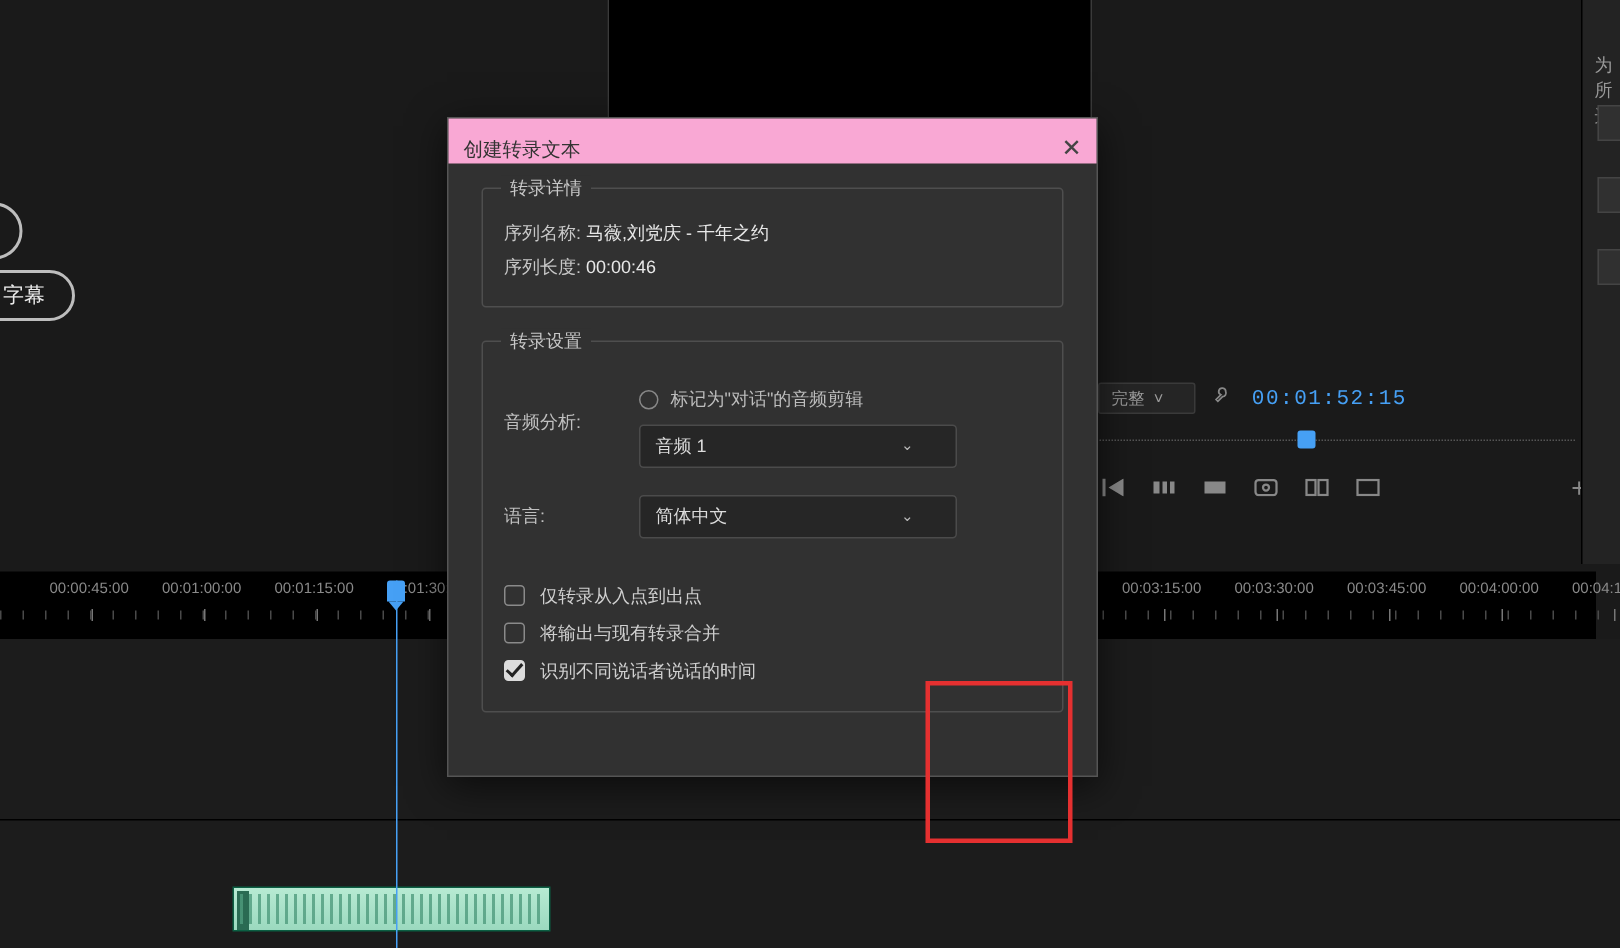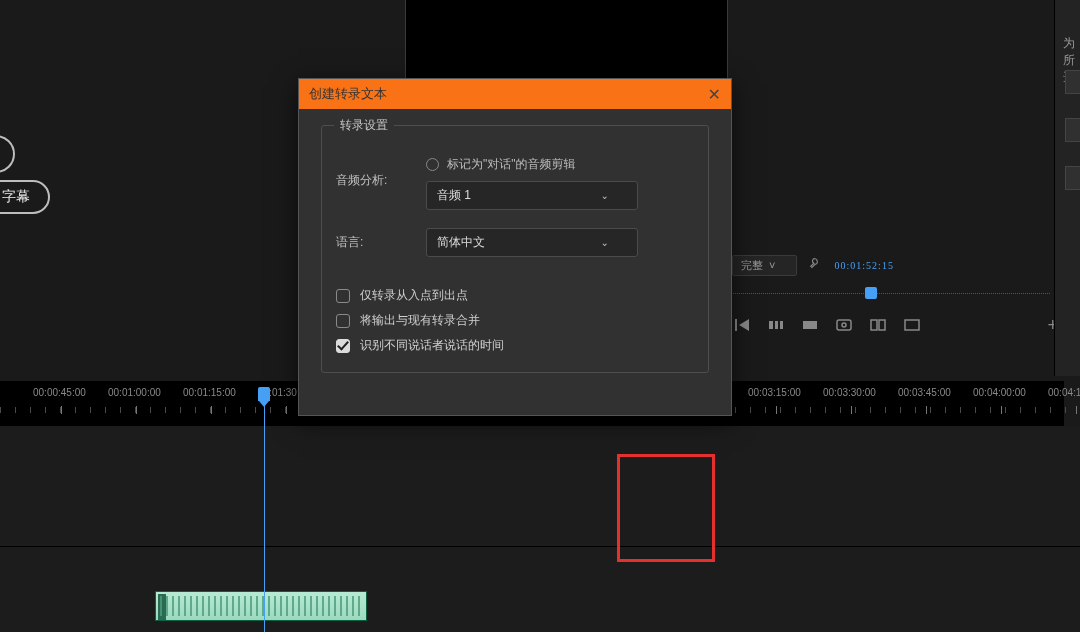--- a/index.html
+++ b/index.html
@@ -3,21 +3,21 @@
 <meta charset="utf-8">
 <style>
   * { box-sizing: border-box; margin: 0; padding: 0; font-family: "Microsoft YaHei", "PingFang SC", Arial, sans-serif; }
   body { width: 1080px; height: 632px; overflow: hidden; background: #1a1a1a; position: relative; color: #bdbdbd; font-size: 12px; }
 
   
   .viewer { position: absolute; left: 405px; top: -70px; width: 323px; height: 320px; background: #000; border: 1px solid #3a3a3a; }
   .viewer-controls { position: absolute; left: 732px; top: 255px; right: 15px; display: flex; align-items: center; gap: 12px; }
   .viewer-select { background:#252525; border:1px solid #3a3a3a; color:#9c9c9c; font-size:11px; padding:2px 20px 2px 8px; border-radius:2px; }
   .wrench-icon { color:#888; }
-  .timecode-readout { color:#46a0f5; font-family: Liberation Serif, serif; font-size:10px; letter-spacing:1px; }
+  .timecode-readout { color:#46a0f5; font-family: Liberation Mono, monospace; font-size:14px; letter-spacing:1px; }
 
   .slider-track { position:absolute; left:730px; top:288px; right:30px; height:12px; }
   .slider-line { position:absolute; left:0; right:0; top:5px; border-top:1px dotted #555; }
   .slider-thumb { position:absolute; top:-1px; width:12px; height:12px; background:#46a0f5; border-radius:2px; left:135px; }
 
   .tool-row { position:absolute; left:730px; top:315px; right:22px; height:20px; display:flex; align-items:center; }
   .tool-icon { width:24px; height:18px; color:#888; display:flex; align-items:center; justify-content:center; margin-right:10px; }
   .tool-plus { margin-left:auto; font-size:18px; color:#888; }
 
   .left-pill { position:absolute; left:-18px; top:180px; border:2px solid #bdbdbd; border-radius:18px; padding:6px 18px; font-size:14px; color:#eaeaea; }
@@ -38,21 +38,21 @@
   .clip-inner { position:absolute; inset:4px; background:repeating-linear-gradient(90deg,#4e9b7d 0 2px, transparent 2px 6px); opacity:.8; }
   .clip-head { position:absolute; left:2px; top:2px; width:8px; height:26px; background:#2a6b53; }
 
   .right-panel { position:absolute; top:0; right:0; width:26px; bottom:256px; background:#232323; border-left:1px solid #000; }
   .right-panel .lbl { color:#9a9a9a; font-size:12px; writing-mode:horizontal-tb; position:absolute; top:35px; left:8px; }
   .right-panel .swatch { position:absolute; left:10px; width:26px; height:24px; background:#303030; border:1px solid #444; }
   .right-panel .s1{top:70px;} .right-panel .s2{top:118px;} .right-panel .s3{top:166px;}
 
   
   .modal { position:absolute; left:298px; top:78px; width:434px; background:#313131; border:1px solid #555; box-shadow:0 6px 24px rgba(0,0,0,.6); }
-  .modal-titlebar { height:30px; background:#f97316; color:#333; display:flex; align-items:center; padding:12px 10px; font-size:13px; }
+  .modal-titlebar { height:30px; background:#f9a8d4; color:#333; display:flex; align-items:flex-end; padding:0 10px; font-size:13px; }
   .modal-close { margin-left:auto; font-size:16px; cursor:pointer; color:#444; }
   .modal-body { padding:16px 22px 20px; color:#c8c8c8; font-size:12px; }
 
   .fieldset { border:1px solid #4e4e4e; border-radius:3px; padding:18px 14px 14px; position:relative; margin-bottom:22px; }
   .fieldset .legend { position:absolute; top:-9px; left:12px; background:#313131; padding:0 6px; font-size:12px; color:#c8c8c8; }
   .kv-line { font-size:12px; color:#c8c8c8; line-height:1.9; }
   .kv-line .kv-label{ color:#c8c8c8; }
   .kv-line .kv-val{ color:#e8e8e8; }
 
   .settings-row { display:flex; align-items:center; margin:6px 0; }
@@ -265,20 +265,33 @@
   <div class="playhead-line"></div>
 </div>
 
 <div class="modal">
   <div class="modal-titlebar">
     <span>创建转录文本</span>
     <span class="modal-close">✕</span>
   </div>
   <div class="modal-body">
 
+    <div class="fieldset">
+      <div class="legend">转录详情</div>
+      <div class="kv-line">
+        <span class="kv-label">序列名称:</span>
+        <span> </span>
+        <span class="kv-val">马薇,刘党庆 - 千年之约</span>
+      </div>
+      <div class="kv-line">
+        <span class="kv-label">序列长度:</span>
+        <span> </span>
+        <span class="kv-val">00:00:46</span>
+      </div>
+    </div>
 
     <div class="fieldset" style="padding-bottom:10px;">
       <div class="legend">转录设置</div>
 
       <div class="settings-row">
         <div class="settings-label">音频分析:</div>
         <div style="flex:1">
           <div class="radio-line">
             <span class="radio"></span>
             <span class="radio-label">标记为"对话"的音频剪辑</span>

